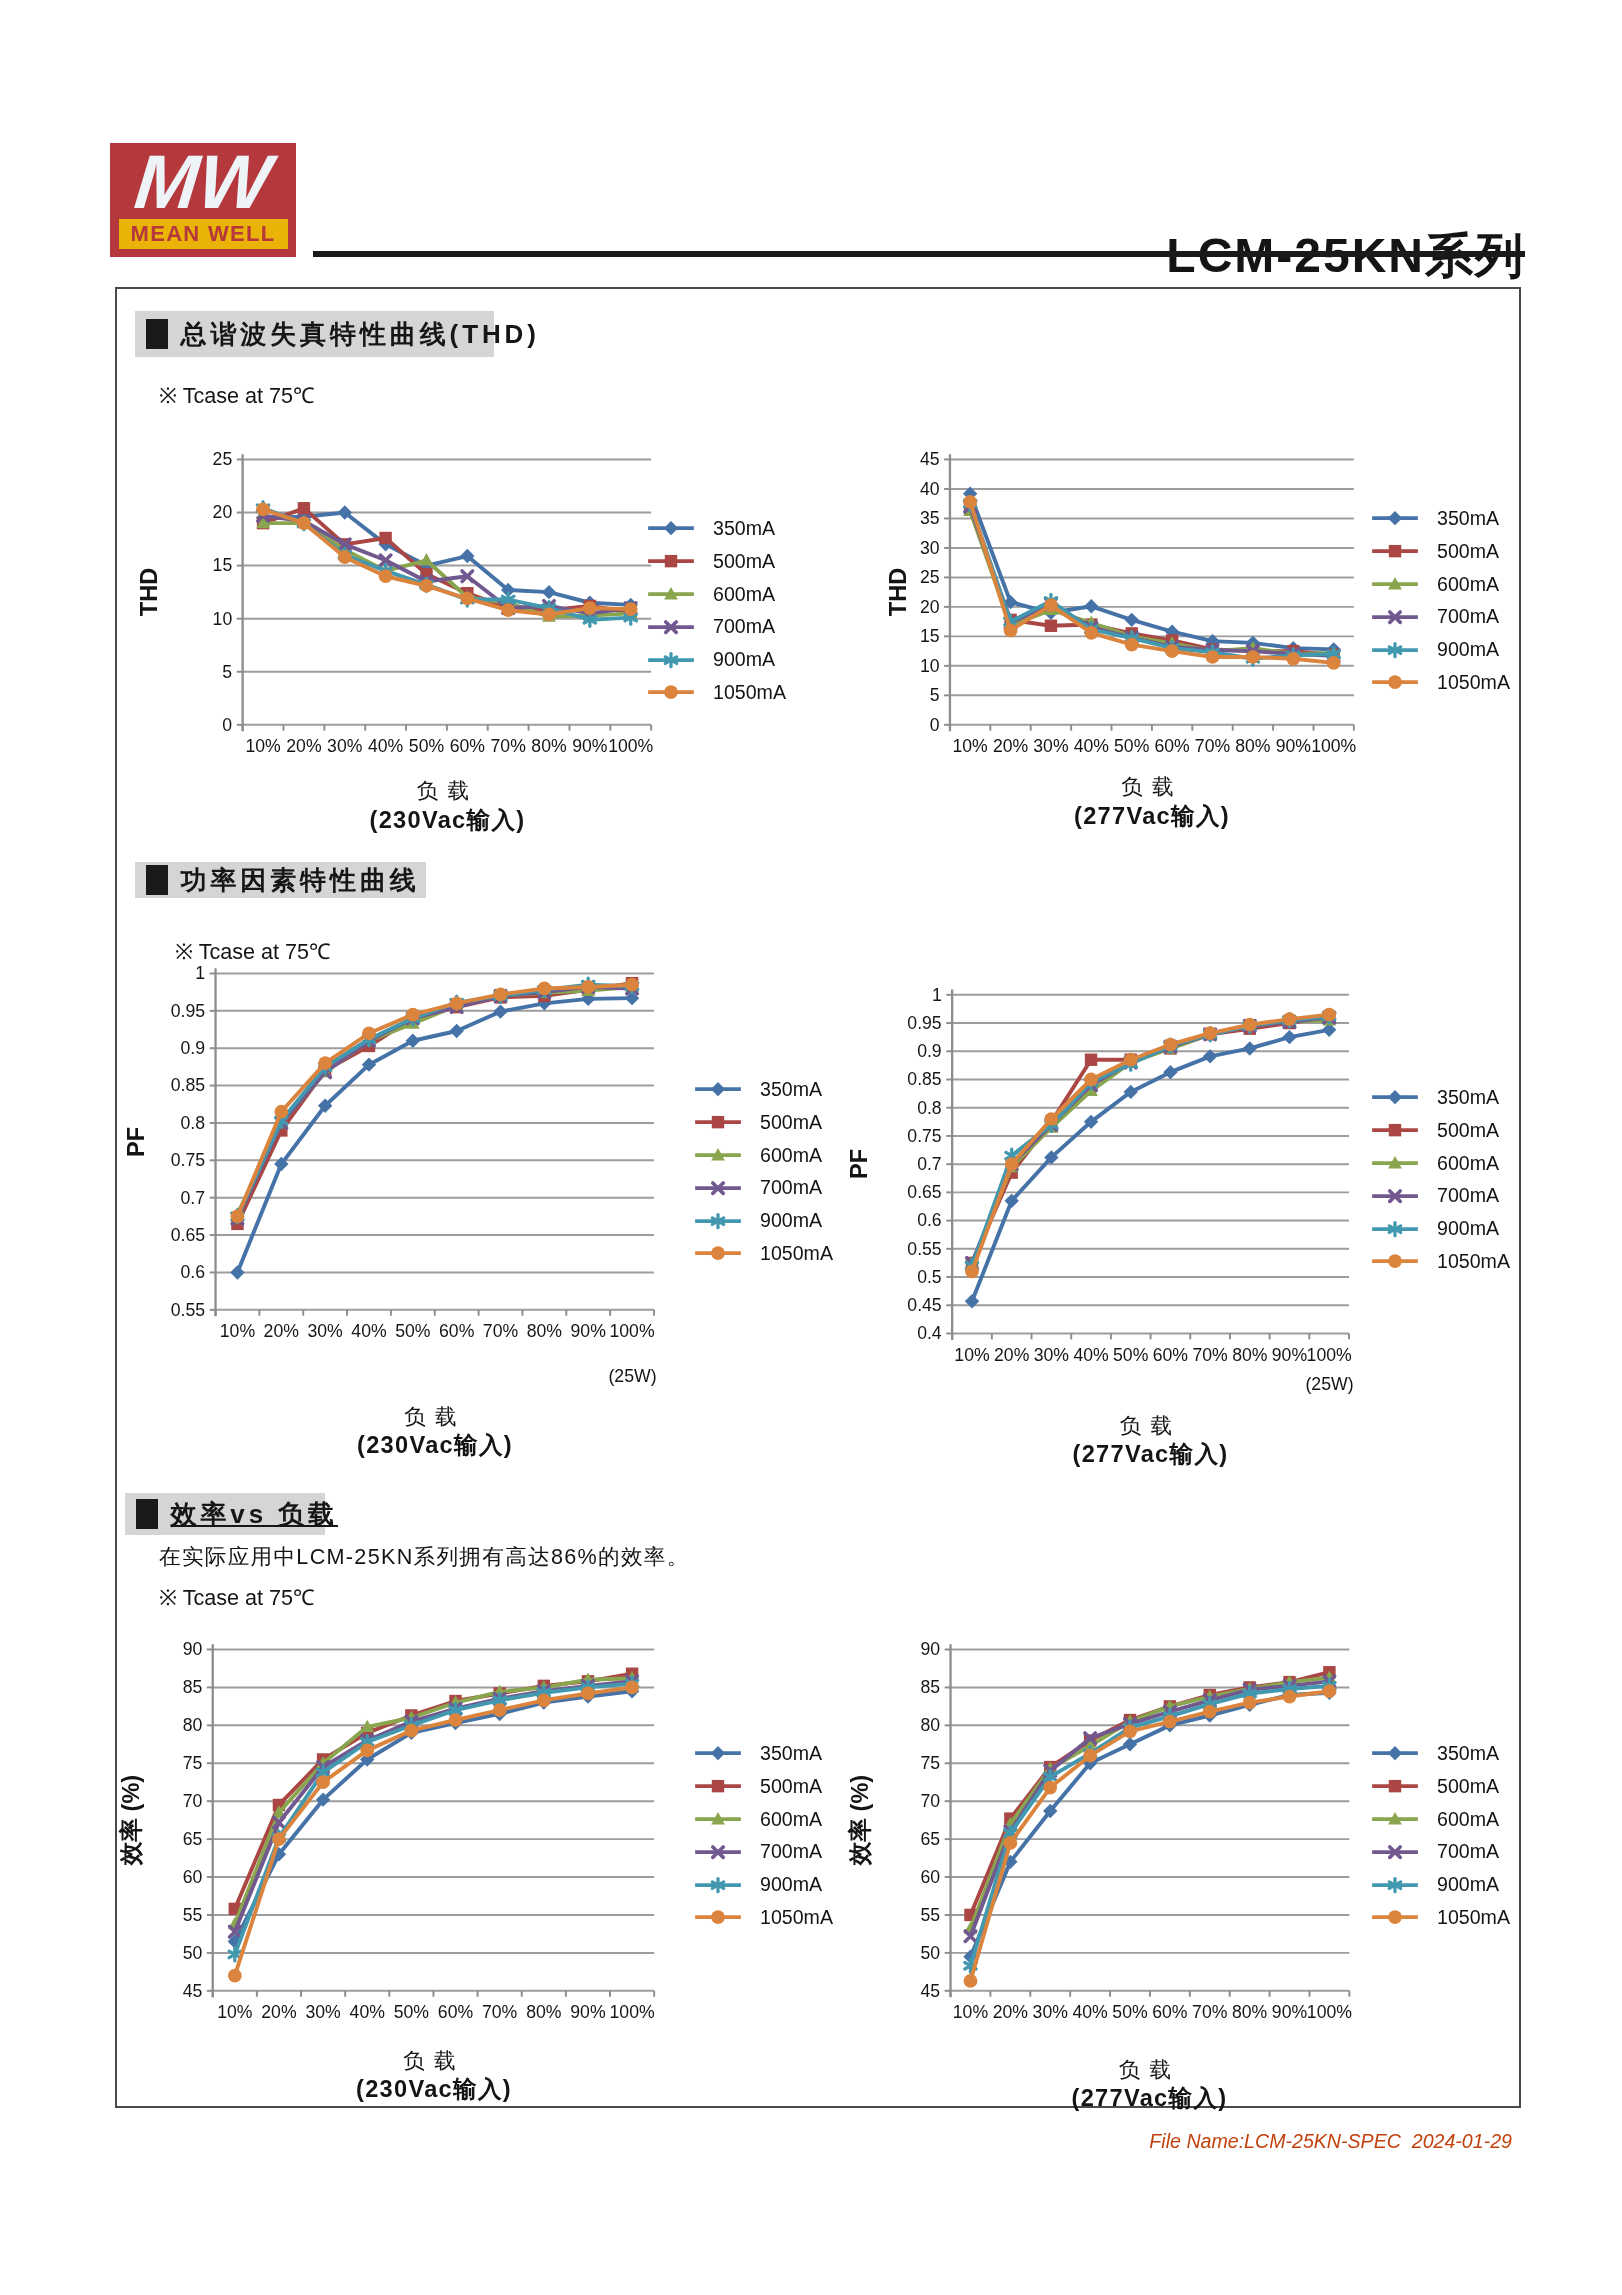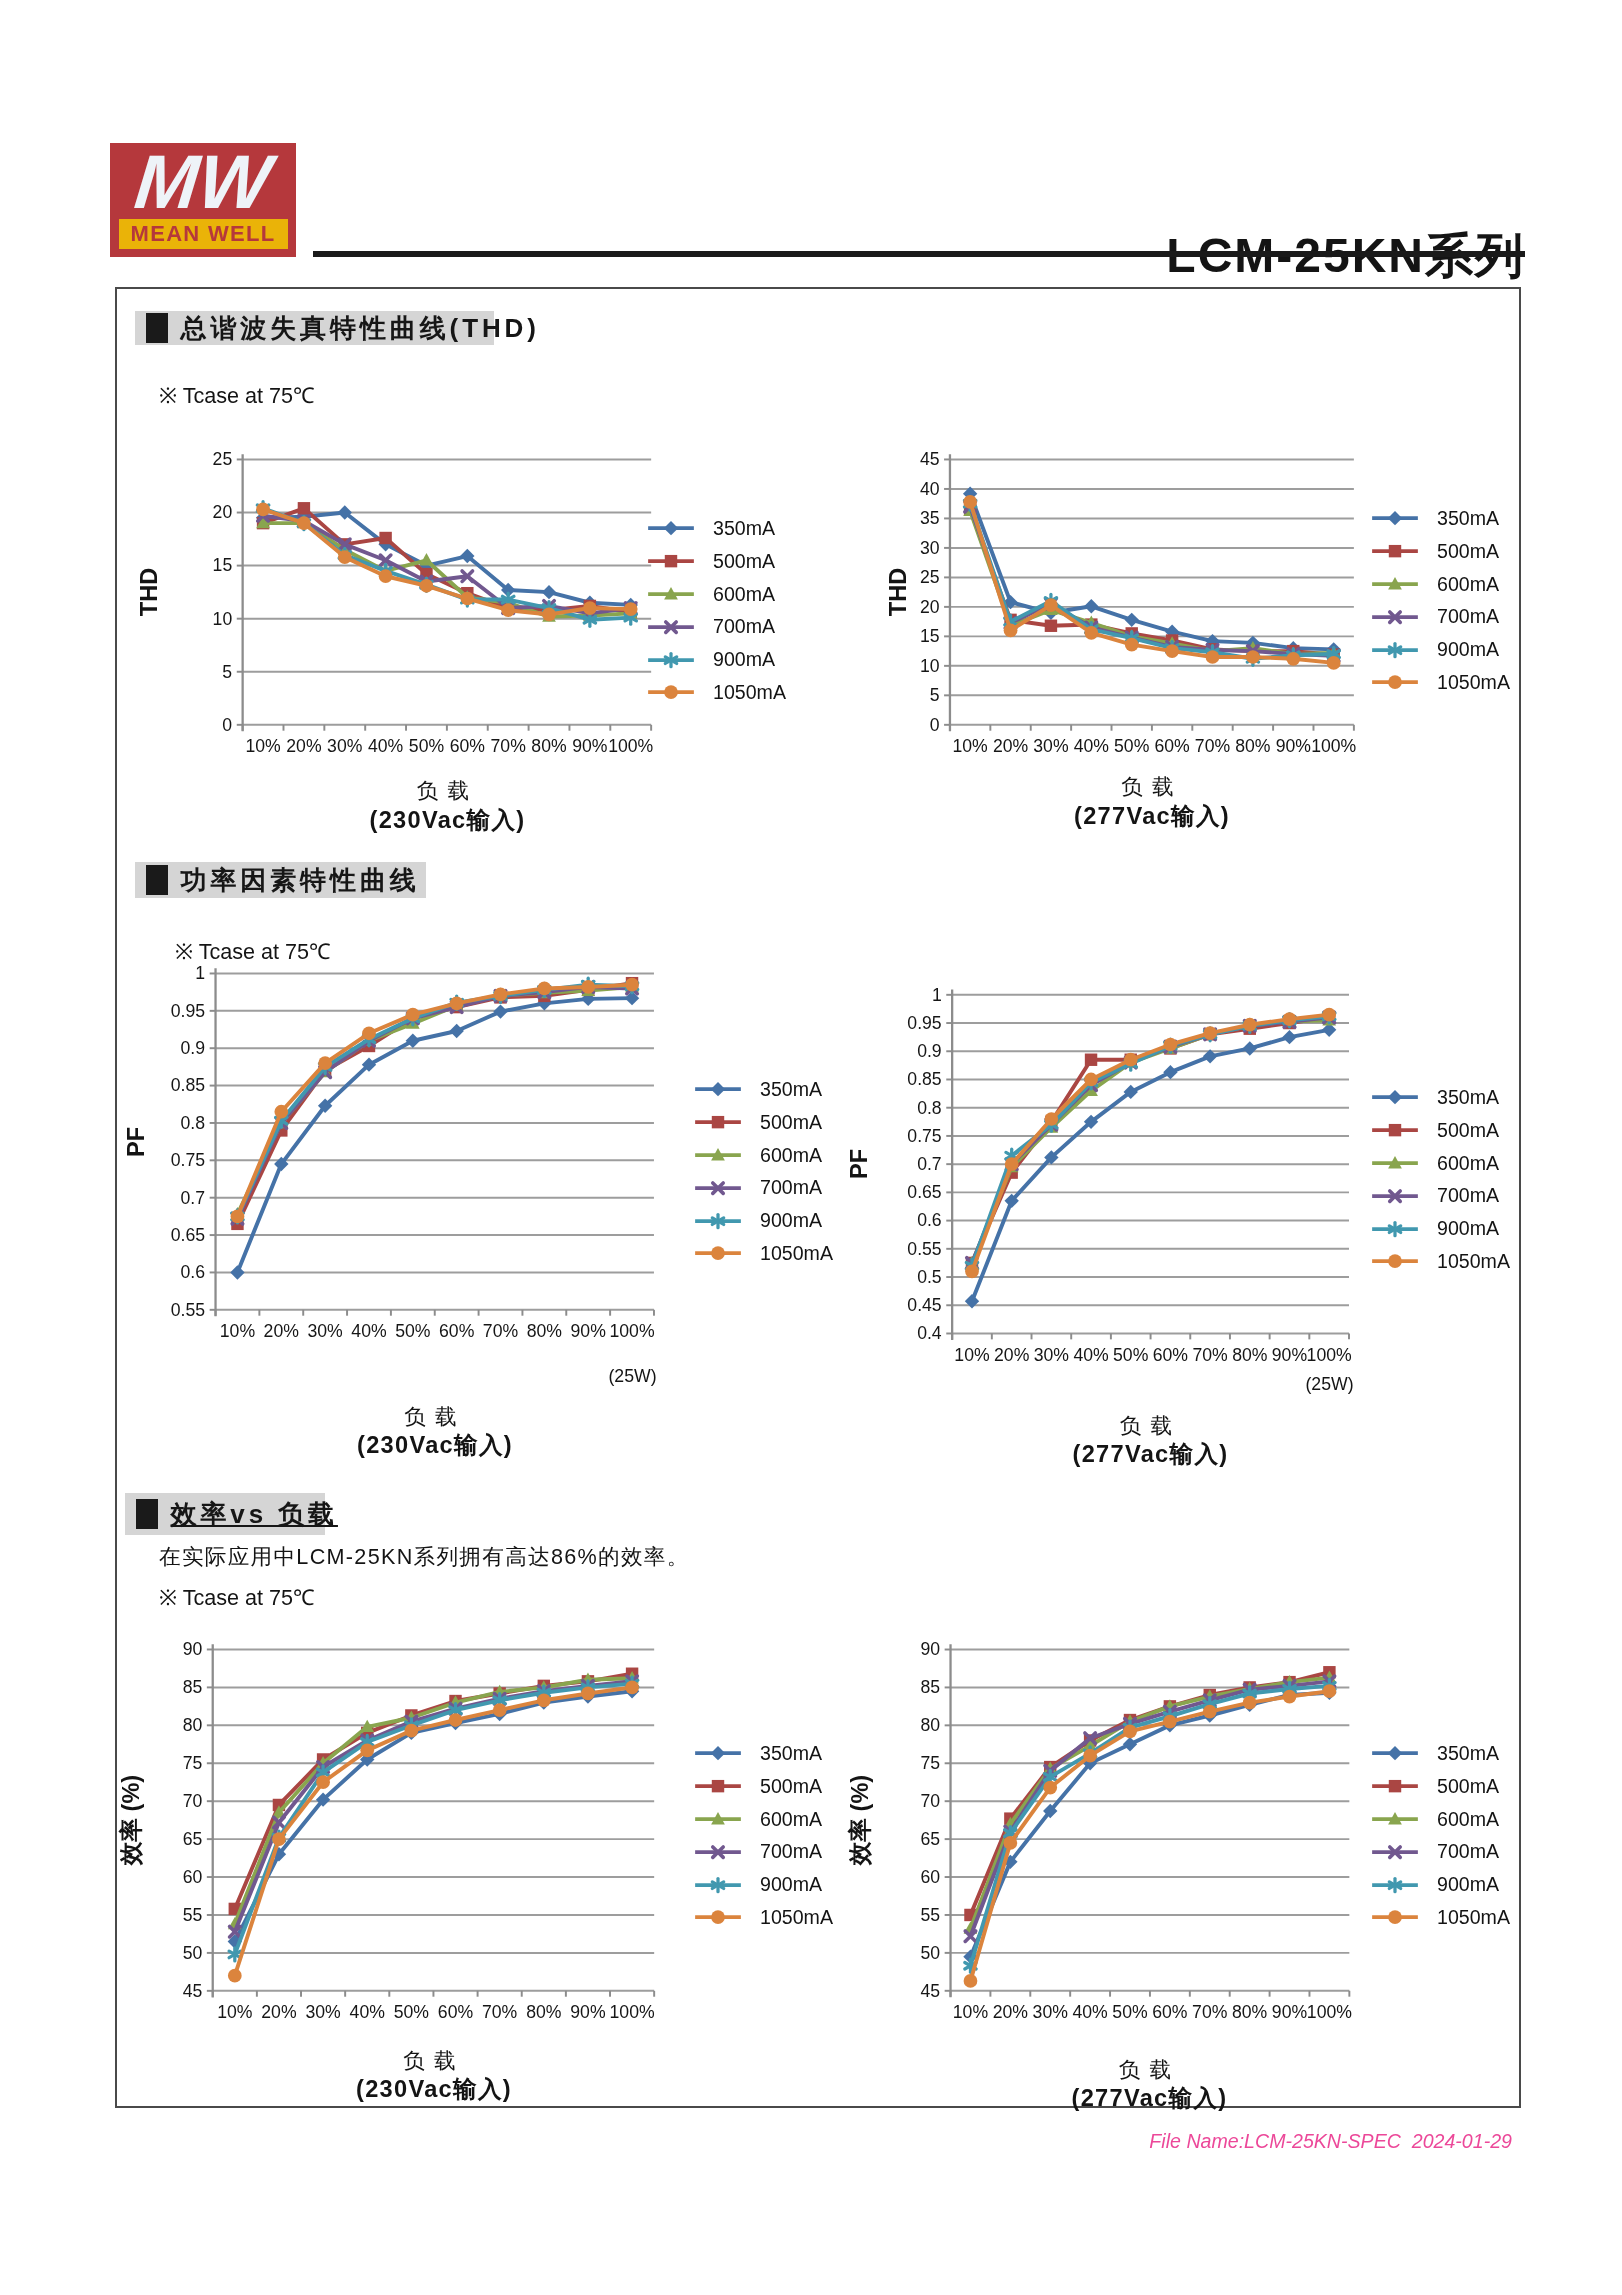--- a/index.html
+++ b/index.html
@@ -28,39 +28,39 @@
           transform:rotate(-90deg);white-space:nowrap;}
   .xcap{position:absolute;text-align:center;font-size:21.6px;letter-spacing:9.2px;white-space:nowrap;}
   .xnote{position:absolute;text-align:center;font-size:23.6px;font-weight:bold;letter-spacing:1.3px;white-space:nowrap;}
   .wnote{position:absolute;text-align:center;font-size:17.7px;white-space:nowrap;}
   .plot{position:absolute;overflow:visible;}
   .plot text{font-family:"Liberation Sans",sans-serif;font-size:27px;fill:#161616;}
   
   .legend{position:absolute;}
   .lg-row{display:flex;align-items:center;margin-bottom:9.8px;}
   .lg-label{font-size:19.6px;margin-left:19px;white-space:nowrap;}
-  .footer{position:absolute;right:111px;top:2130px;font-style:italic;font-size:19.6px;color:#ec4899;white-space:pre;}
+  .footer{position:absolute;right:111px;top:2130px;font-style:italic;font-size:19.6px;color:#c2410c;white-space:pre;}
 </style>
 </head>
 <body>
 
 <div class="page">
 
   <div class="logo">
     <div class="logo-mw">MW</div>
     <div class="logo-band">
       <span>MEAN WELL</span>
     </div>
   </div>
   <div class="series-title">LCM-25KN系列</div>
   <div class="header-rule"></div>
 
   <div class="frame"></div>
 
-  <div class="sec" style="left:135px;top:311px;width:359px;height:34px;">
+  <div class="sec" style="left:135px;top:311px;width:359px;height:46px;">
     <span class="bullet"></span>
     <span>总谐波失真特性曲线(THD)</span>
   </div>
   <div class="note" style="left:159px;top:380px;">※ Tcase at 75℃</div>
 
   <div class="vlabel" style="left:77px;top:579px;">THD</div>
   <svg class="plot" style="left:186px;top:449px;" width="478" height="317" viewBox="0 0 730 485">
       <line x1="86" y1="16" x2="711" y2="16" stroke="#9d9d9d" stroke-width="3"></line>
       <line x1="77" y1="16" x2="86" y2="16" stroke="#8c8c8c" stroke-width="3"></line>
       <text x="70" y="25" text-anchor="end">25</text>

